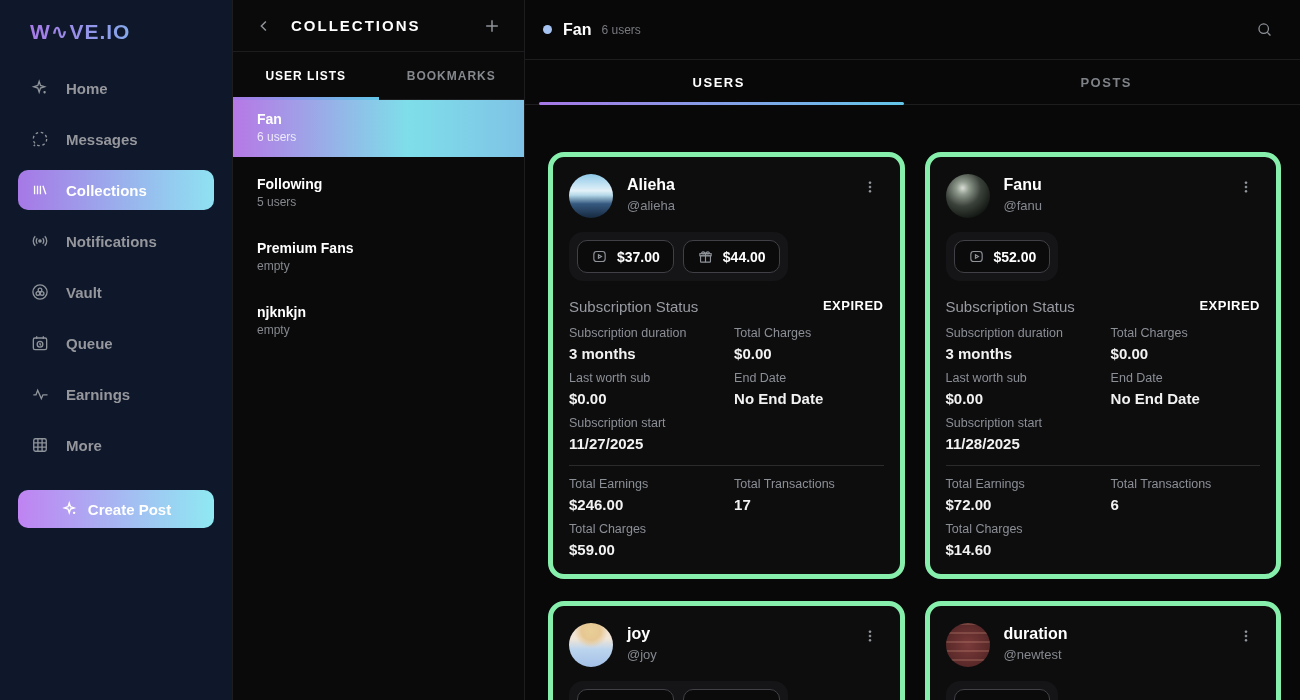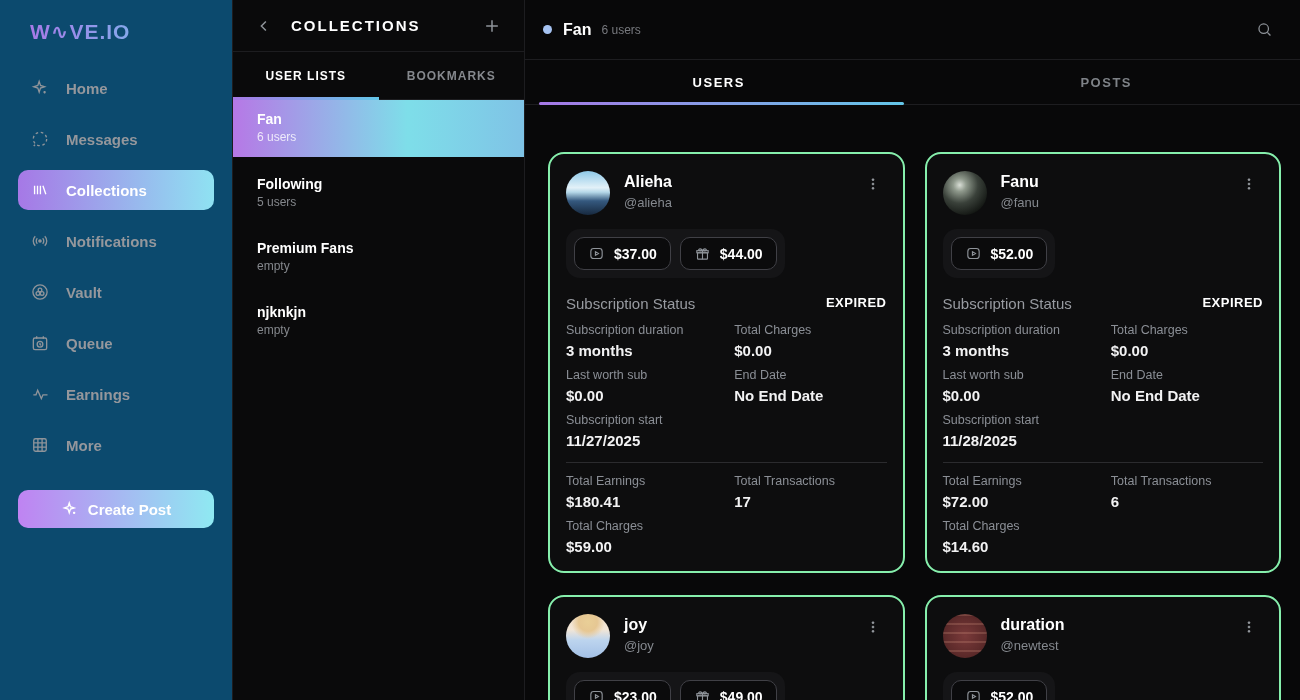--- a/index.html
+++ b/index.html
@@ -5,21 +5,21 @@
   * { margin:0; padding:0; box-sizing:border-box; }
   html,body { width:1300px; height:700px; overflow:hidden; }
   body {
     background:#070708; color:#fff;
     font-family:"Liberation Sans","DejaVu Sans",sans-serif;
     display:flex;
   }
   svg { display:block; }
 
   
-  .sidebar { width:233px; flex:0 0 233px; border-right:1px solid #1d1d20; background:#0c4a6e; display:flex; flex-direction:column; }
+  .sidebar { width:233px; flex:0 0 233px; border-right:1px solid #1d1d20; background:#0f172a; display:flex; flex-direction:column; }
   .logo { margin:20px 0 24px 30px; font-size:21px; font-weight:bold; letter-spacing:1px;
     background:linear-gradient(90deg,#a77ae8,#63d8ee);
     -webkit-background-clip:text; background-clip:text; color:transparent; }
   .nav { display:flex; flex-direction:column; gap:11px; padding:0 18px; }
   .nav-item { display:flex; align-items:center; gap:16px; height:40px; padding:0 12px; border-radius:10px;
     color:#95979c; font-size:15px; font-weight:bold; cursor:pointer; }
   .nav-item .nicon { width:20px; height:20px; flex:0 0 20px; }
   .nav-item.active { background:linear-gradient(90deg,#a678e6,#8fe2f2); color:#fff; }
   .nav-item.active svg * { stroke:#ffffff; }
   .nav svg *, .cpanel svg *, .main svg * { stroke:#8f949a; }
@@ -57,21 +57,21 @@
   .main-tabs { height:45px; border-bottom:1px solid #1d1d20; display:flex; }
   .mtab { flex:1; display:flex; align-items:center; justify-content:center; font-size:13px; font-weight:bold;
     letter-spacing:1.5px; color:#7e8287; cursor:pointer; position:relative; }
   .mtab.active { color:#fff; }
   .mtab.active::after { content:""; position:absolute; left:14px; right:9px; bottom:-1px; height:3px; border-radius:2px;
     background:linear-gradient(90deg,#a678e6,#63c6e8); }
   .content { flex:1; overflow:hidden; padding:47px 19px 0 23px; display:grid;
     grid-template-columns:1fr 1fr; column-gap:20px; row-gap:22px; align-items:start; }
 
   
-  .card { background:#0d0d0e; border:2px solid #86efac; border-radius:16px; padding:17px 16px 16px; }
+  .card { background:#0d0d0e; border:5px solid #86efac; border-radius:16px; padding:17px 16px 16px; }
   .card-head { display:flex; align-items:flex-start; }
   .avatar { width:44px; height:44px; border-radius:50%; flex:0 0 44px; }
   .who { margin-left:14px; padding-top:2px; }
   .uname { font-size:16px; font-weight:bold; }
   .uhandle { font-size:13px; color:#85898f; margin-top:4px; }
   .kebab { margin-left:auto; padding:4px 6px; cursor:pointer; }
   .chips-wrap { margin-top:14px; display:inline-flex; gap:9px; padding:8px; border-radius:14px; background:#151517; }
   .chip { display:flex; align-items:center; gap:9px; padding:7px 13px; border:1px solid #404046; border-radius:10px;
     background:#0b0b0c; font-size:14px; font-weight:bold; cursor:pointer; }
   .status-row { margin-top:17px; display:flex; justify-content:space-between; }
@@ -312,21 +312,21 @@
           </div>
         <div>
             <div class="stat-label">Subscription start</div>
             <div class="stat-value">11/27/2025</div>
           </div>
       </div>
       <div class="divider"></div>
       <div class="stats">
         <div>
             <div class="stat-label">Total Earnings</div>
-            <div class="stat-value">$180.41</div>
+            <div class="stat-value">$246.00</div>
           </div>
         <div>
             <div class="stat-label">Total Transactions</div>
             <div class="stat-value">17</div>
           </div>
         <div>
             <div class="stat-label">Total Charges</div>
             <div class="stat-value">$59.00</div>
           </div>
       </div>

